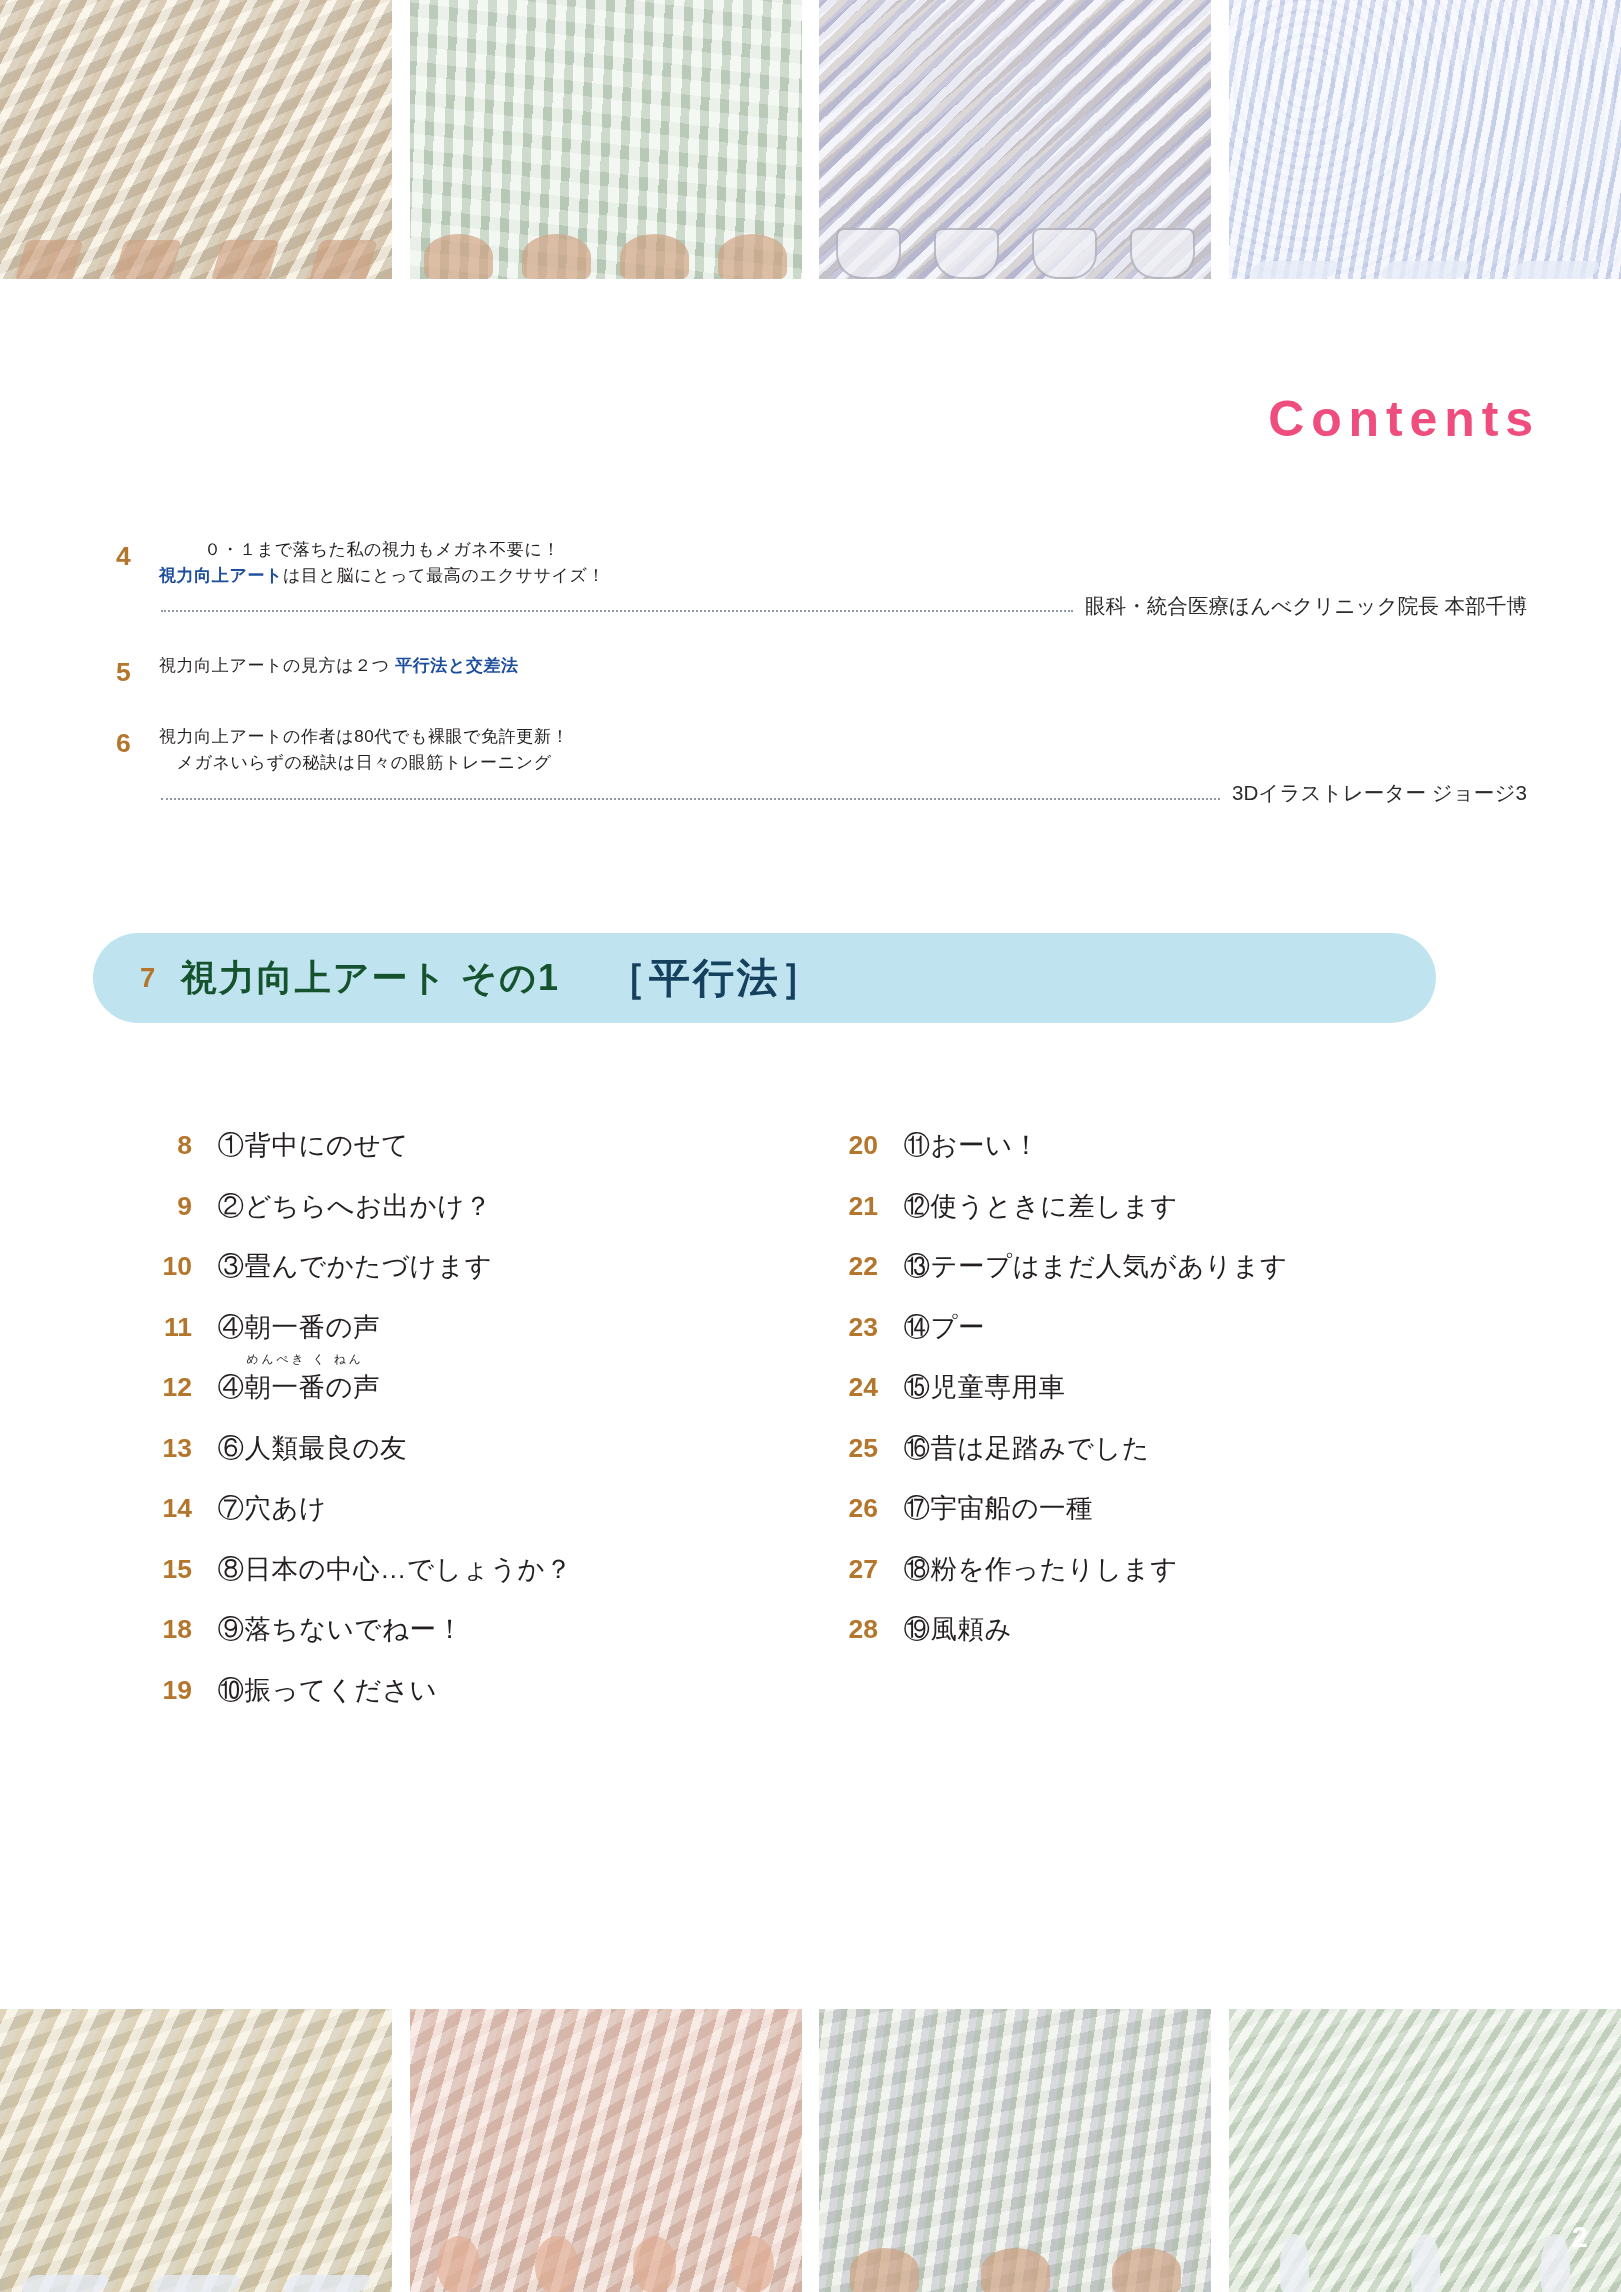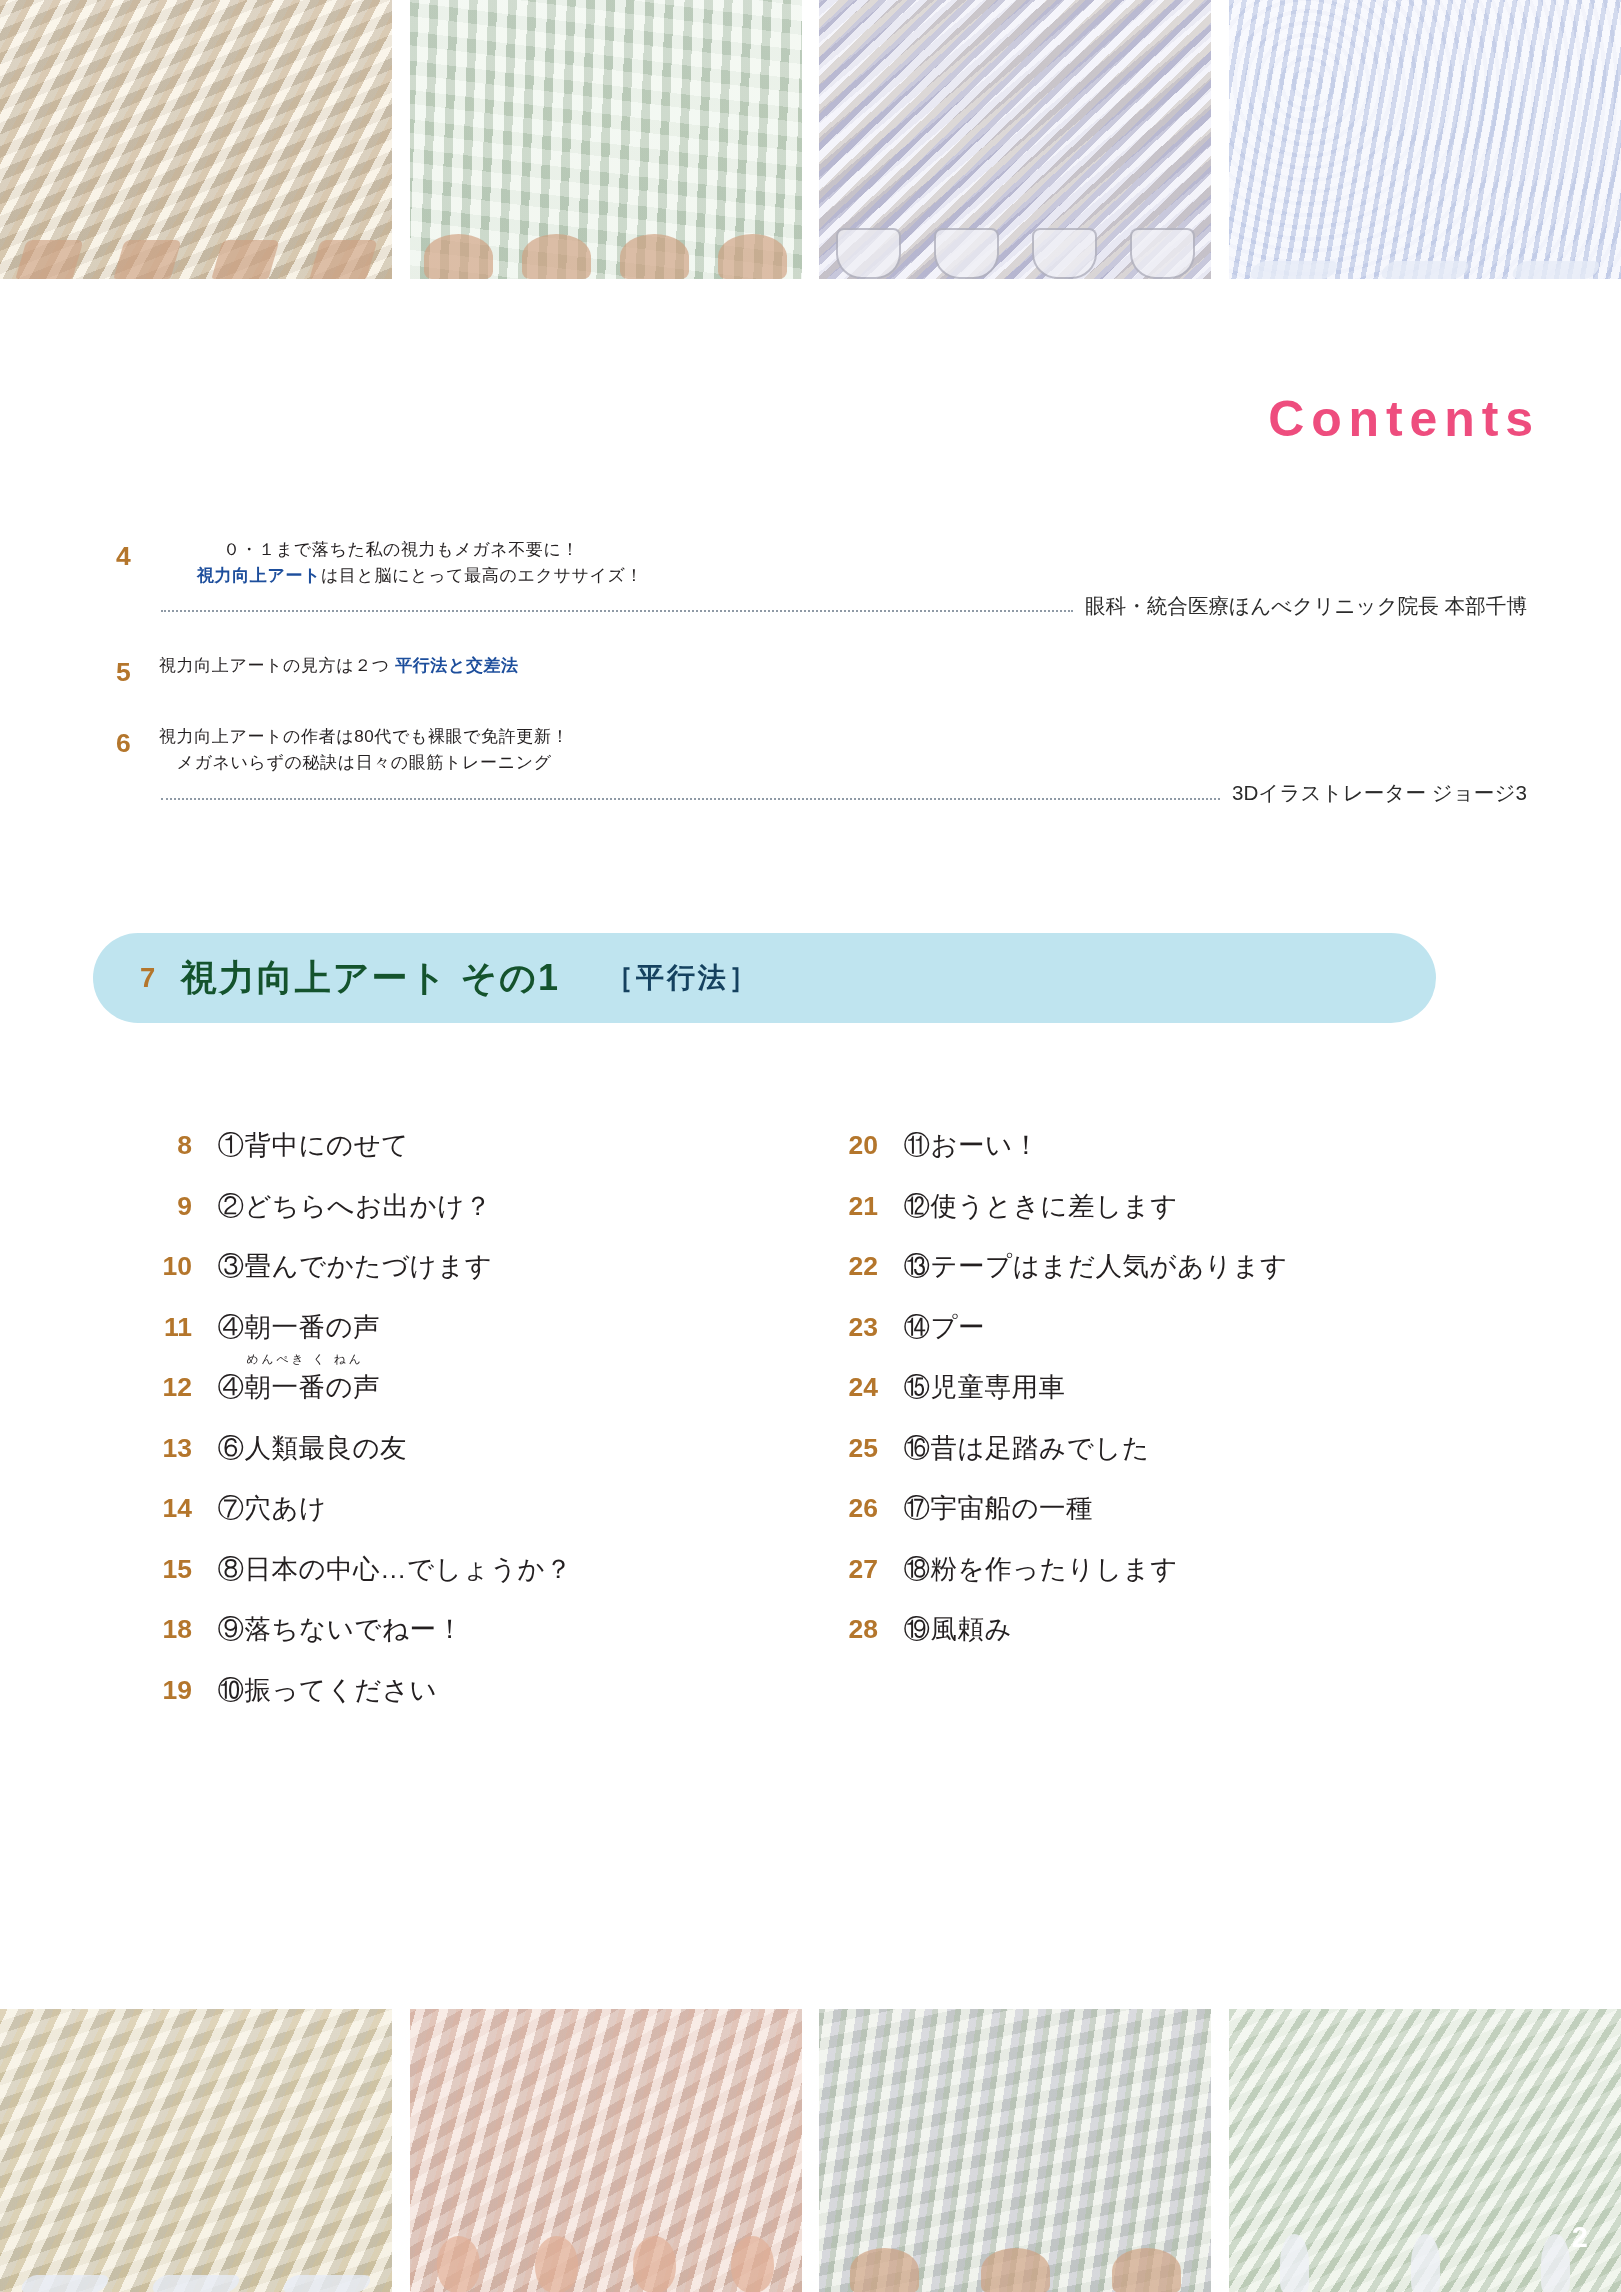--- a/index.html
+++ b/index.html
@@ -144,21 +144,20 @@
   .etext {
     font-size: 17px;
     color: #231f20;
     line-height: 1.5;
     letter-spacing: 0.6px;
     text-align: center;
   }
   .etext .hl {
     color: #1d4e9c;
     font-weight: bold;
-    margin-left: 38px;
   }
   .etext .hl2 {
     color: #1d4e9c;
     font-weight: bold;
   }
   .byline-wrap {
     display: flex;
     align-items: flex-end;
     margin-top: 4px;
   }
@@ -195,21 +194,21 @@
     margin-left: 47px;
     margin-right: 25.5px;
   }
   .banner .btext {
     font-size: 36px;
     color: #14532d;
     letter-spacing: 2px;
     font-weight: bold;
   }
   .banner .bmethod {
-    font-size: 28px;
+    font-size: 41px;
     color: #15415f;
     letter-spacing: 2.9px;
     font-weight: bold;
     margin-left: 45px;
   }
 
   
   .cols {
     position: absolute;
     top: 1127px;

